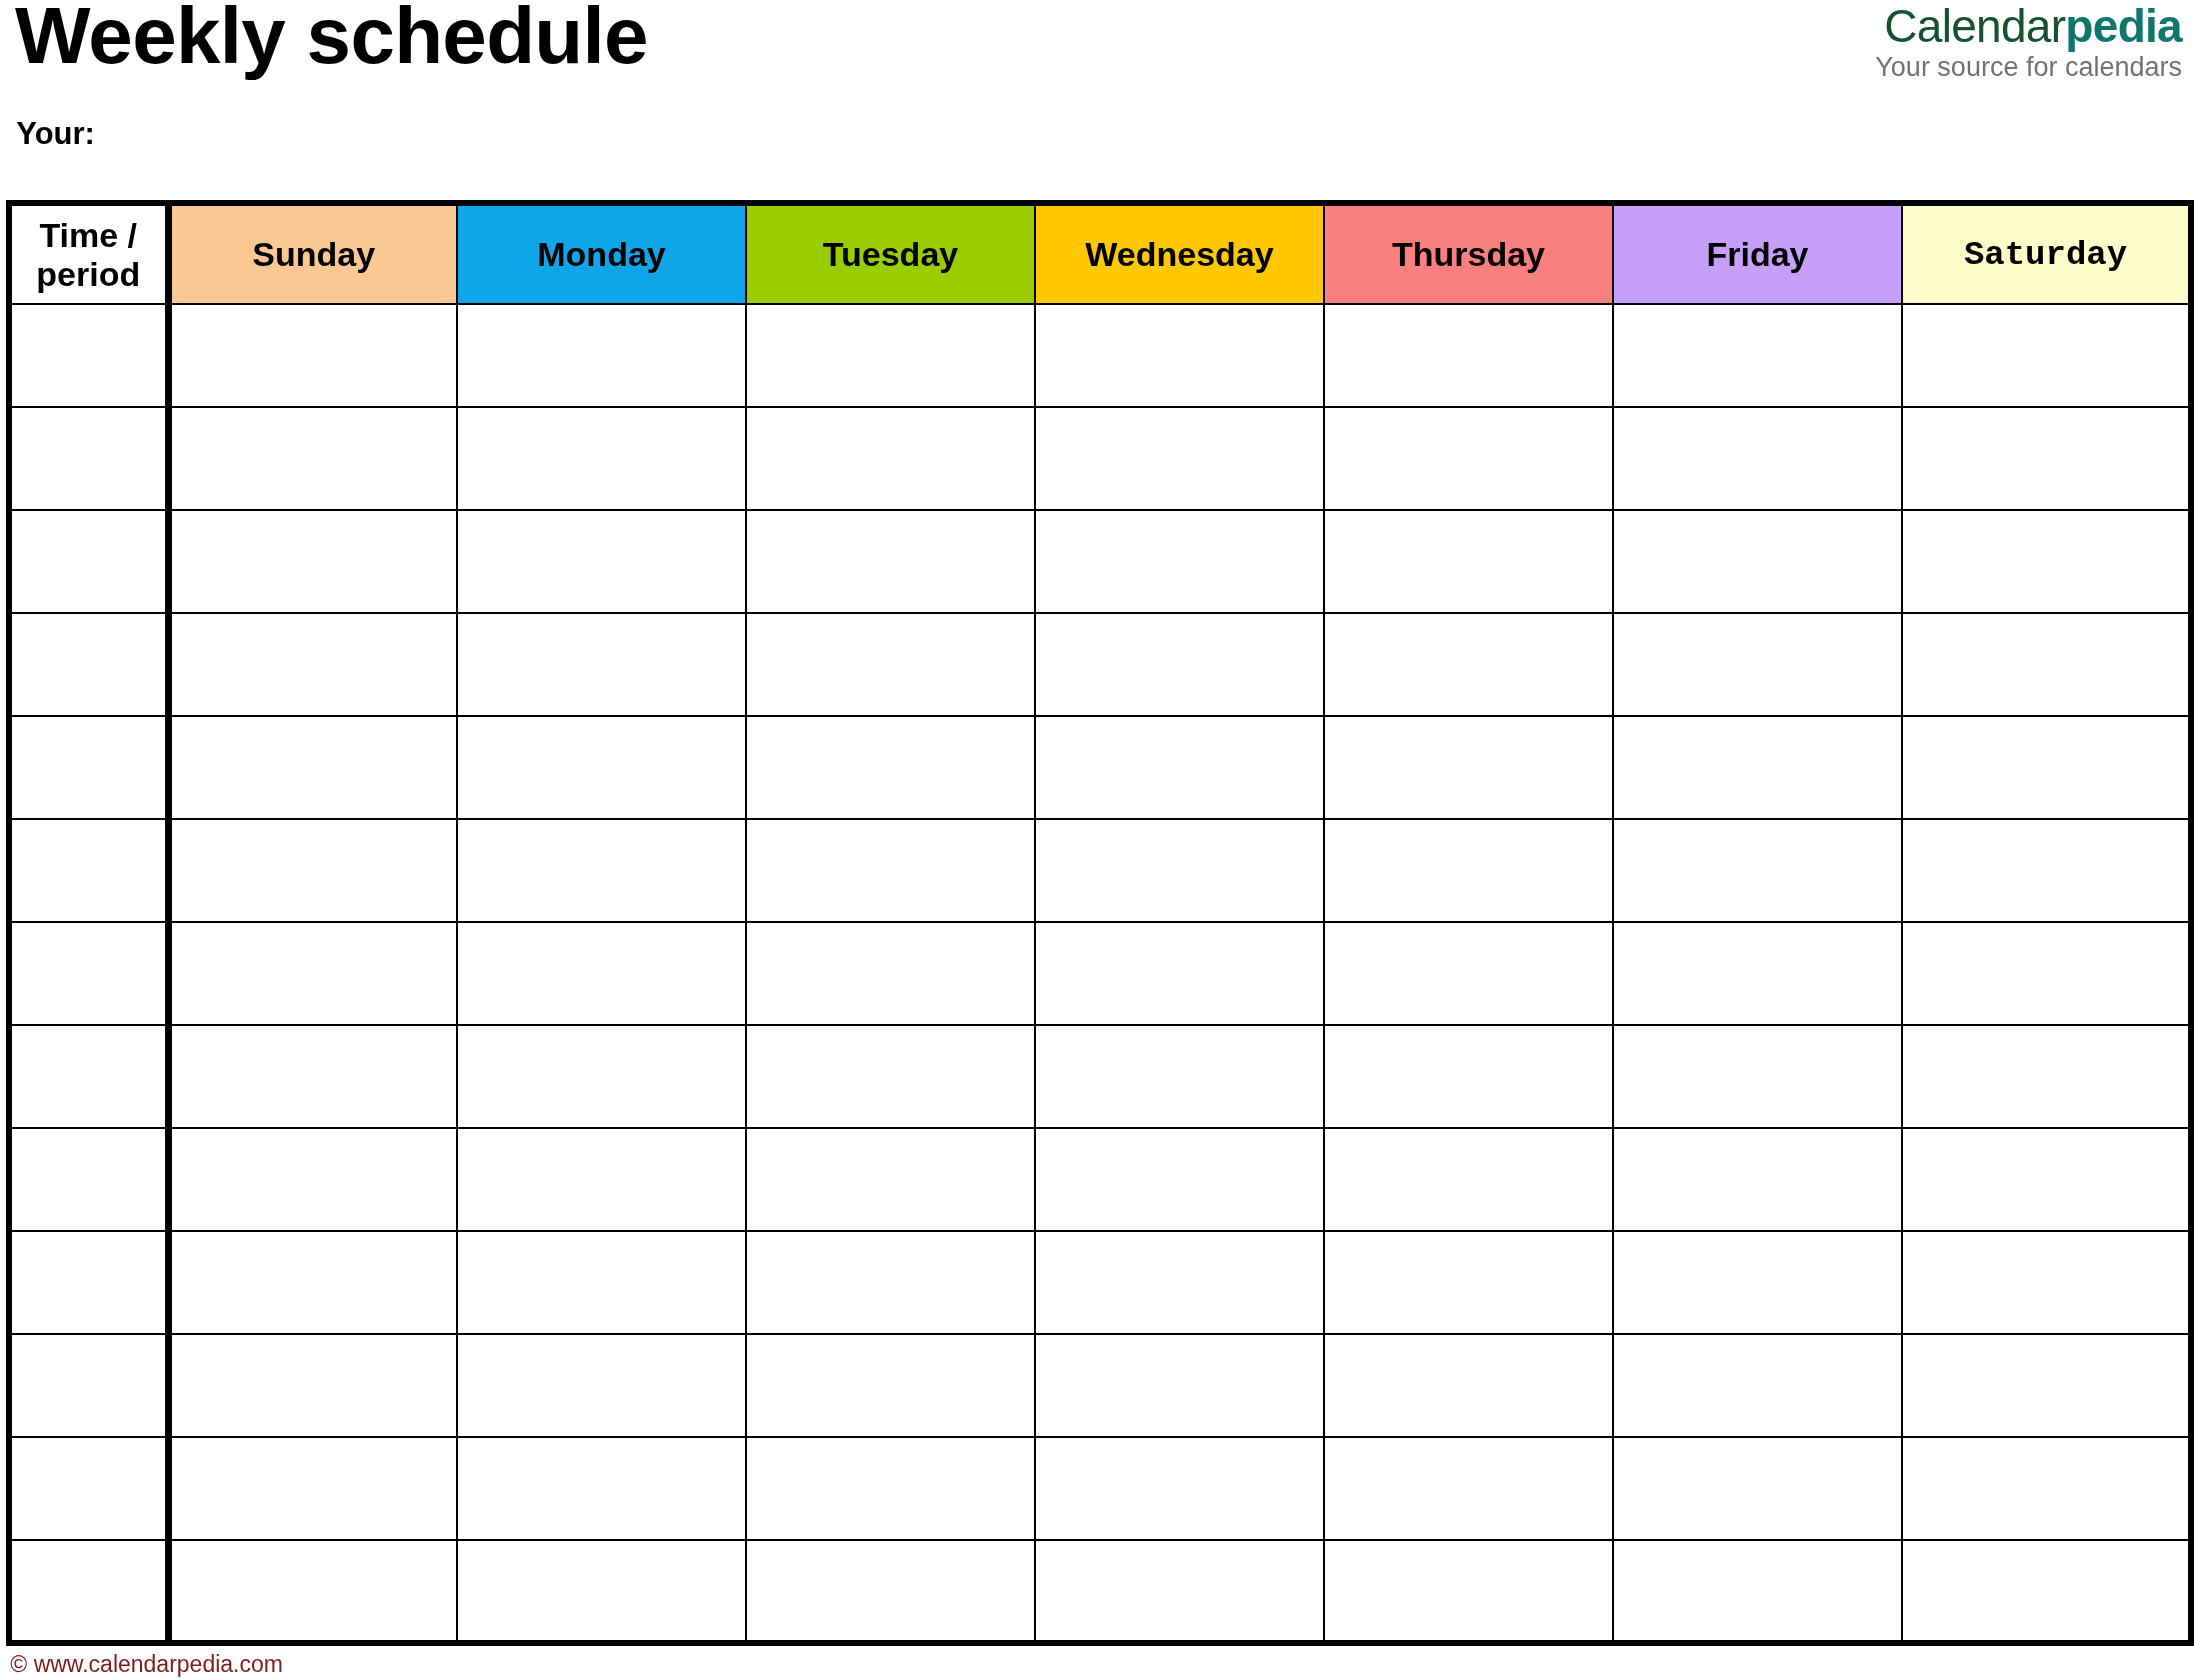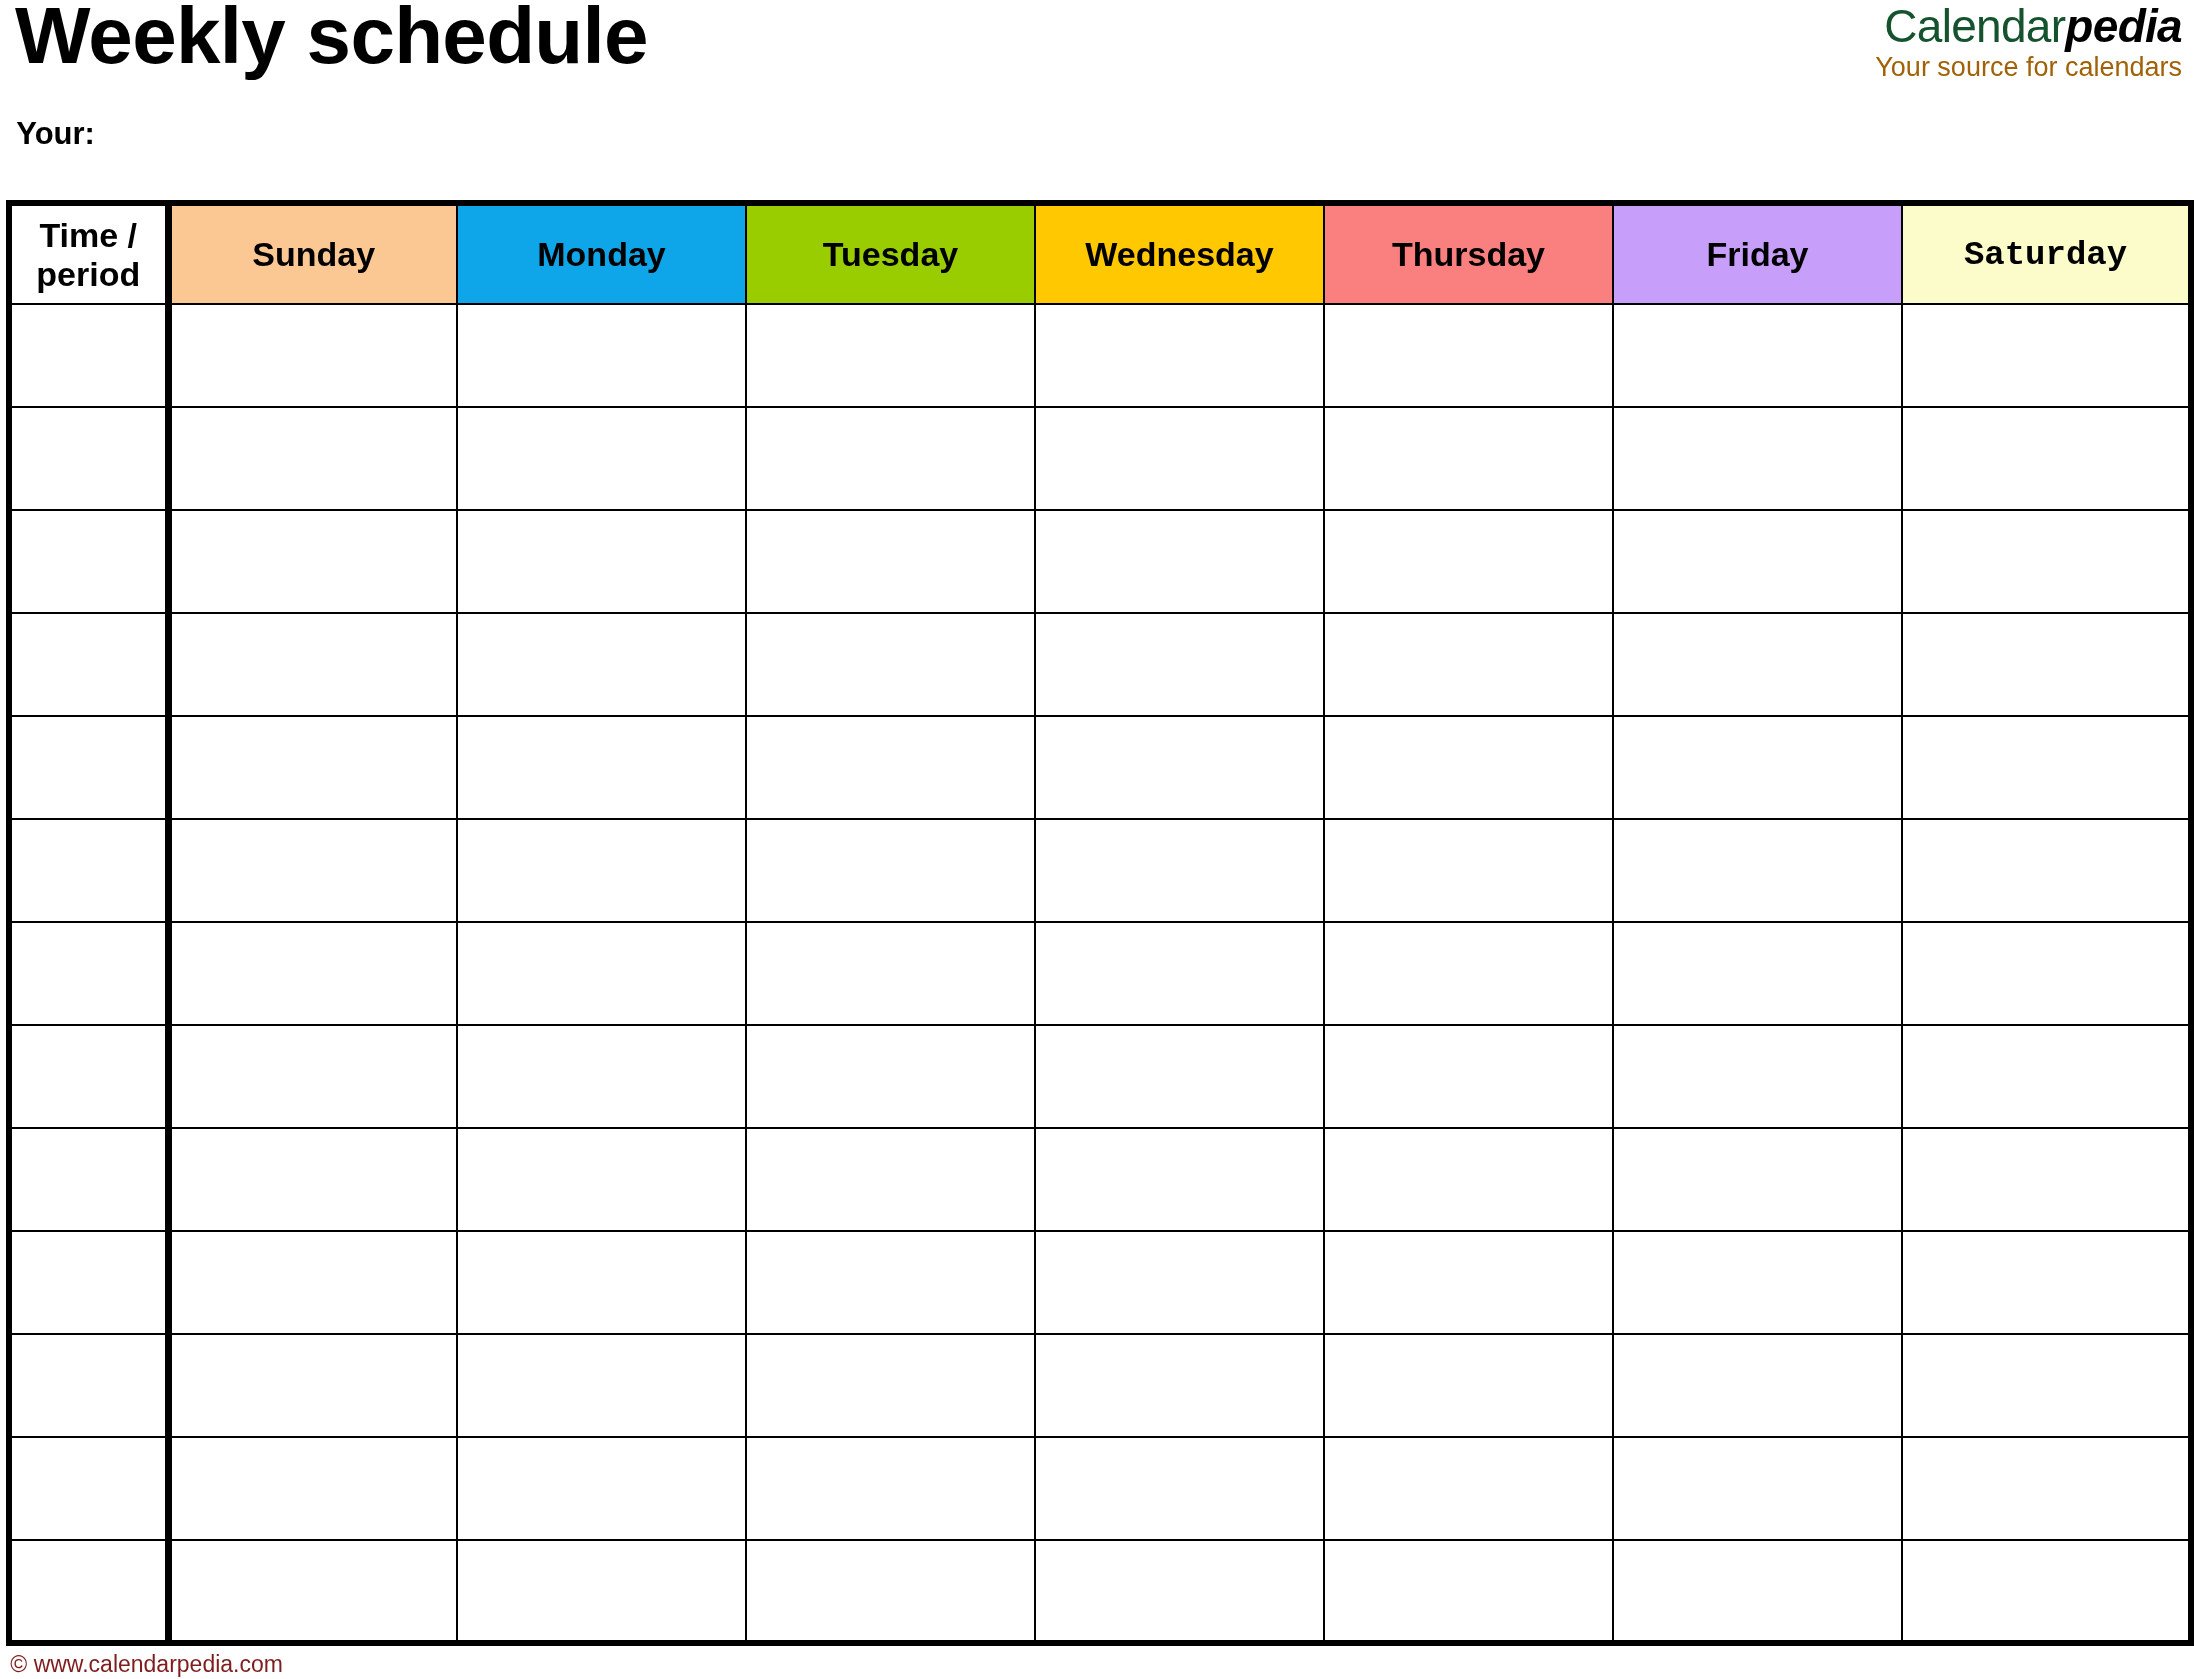--- a/index.html
+++ b/index.html
@@ -66,28 +66,27 @@
     line-height: 49px;
     white-space: nowrap;
     letter-spacing: -0.7px;
   }
   .brand-calendar {
     color: #14532d;
     font-weight: normal;
     margin-left: 8px;
   }
   .brand-pedia {
-    color: #000000;
+    color: #0f766e;
     font-weight: bold;
-    font-style: italic;
   }
   .brand-tag {
     font-size: 27px;
     line-height: 31px;
-    color: #a16207;
+    color: #737373;
     white-space: nowrap;
     margin-top: 1.5px;
   }
 
   
   .schedule-wrap {
     position: absolute;
     left: 6px;
     top: 200px;
     width: 2180px;

